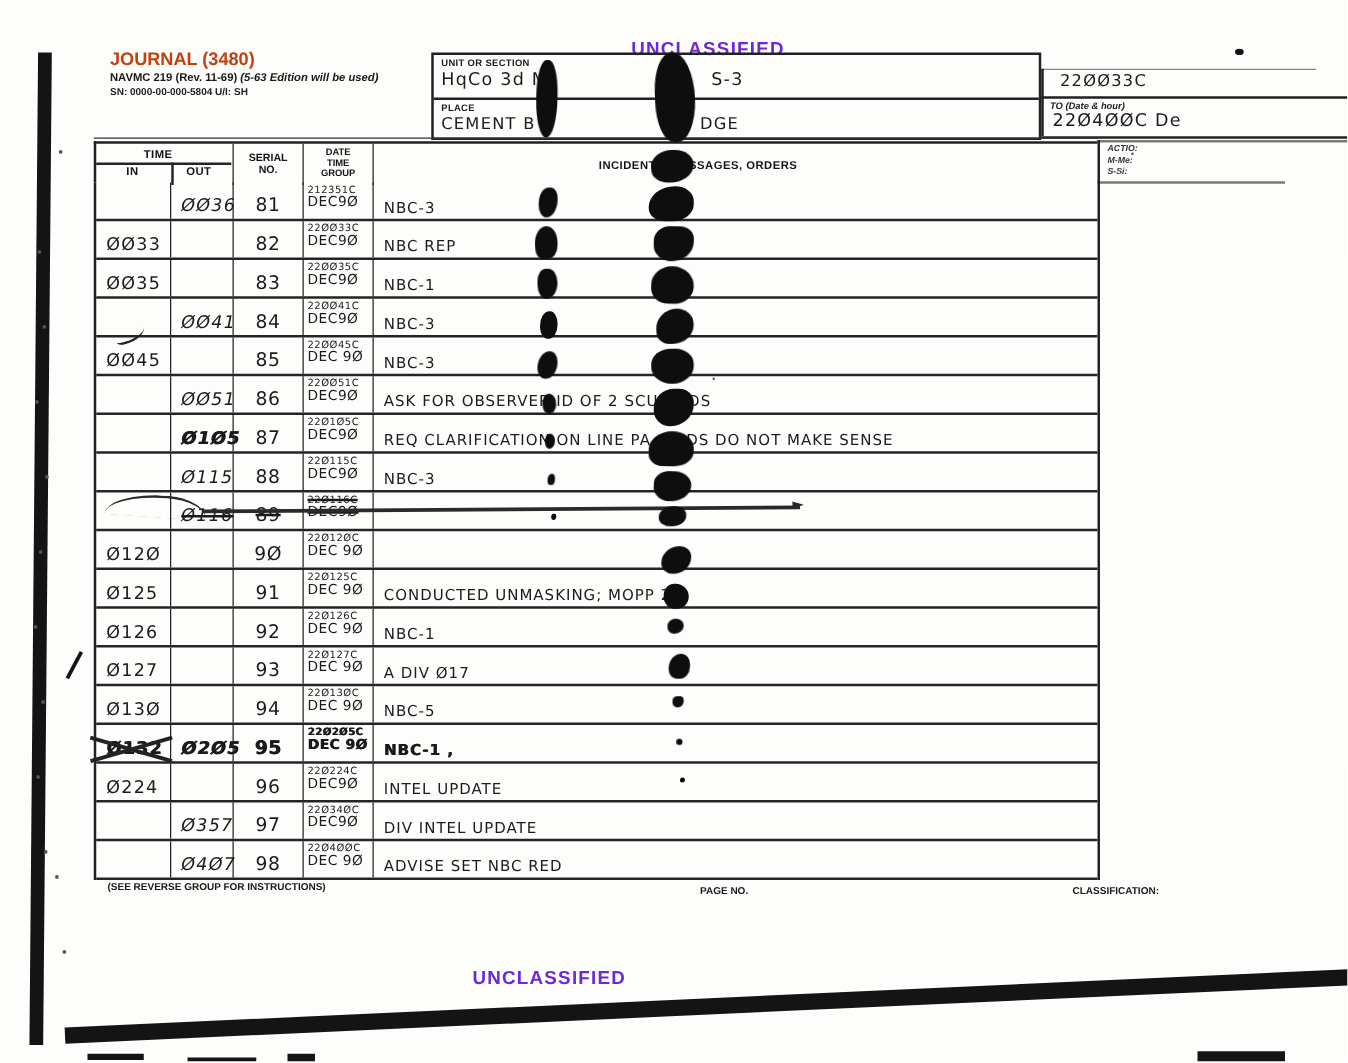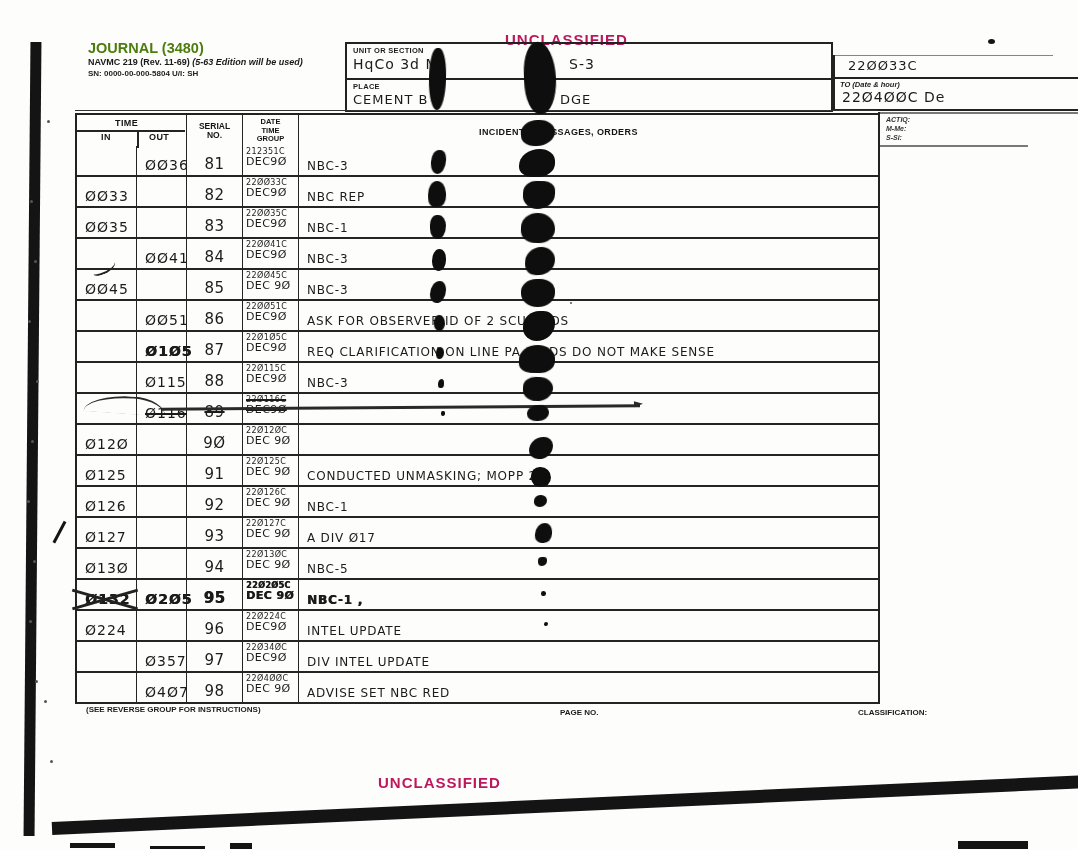--- a/index.html
+++ b/index.html
@@ -1,21 +1,21 @@
 <!DOCTYPE html>
 <html><head>
 <meta charset="utf-8">
 <style>
   html,body{margin:0;padding:0;background:#fff;}
   #canvas{position:relative;width:1078px;height:850px;background:#fdfdfb;overflow:hidden;
           font-family:"Liberation Sans",sans-serif;color:#161616;}
   .abs{position:absolute;}
   
-  .banner{font-weight:bold;font-size:15px;letter-spacing:1px;color:#be185d;}
-  .ftitle{font-weight:bold;font-size:14.5px;color:#4d7c0f;}
+  .banner{font-weight:bold;font-size:15px;letter-spacing:1px;color:#6d28d9;}
+  .ftitle{font-weight:bold;font-size:14.5px;color:#c2410c;}
   .fsub{font-weight:bold;font-size:9px;color:#191919;}
   .fsub i{}
   .fsn{font-size:8px;font-weight:bold;color:#222;text-align:center;}
   .flabel{font-size:7.5px;font-weight:bold;color:#1c1c1c;letter-spacing:.3px;}
   .flabel-i{font-size:7.5px;font-weight:bold;font-style:italic;color:#1c1c1c;}
   .fhdr{font-size:9px;font-weight:bold;color:#141414;letter-spacing:.4px;}
   .fhdr-s{font-size:7.5px;font-weight:bold;color:#141414;line-height:8.5px;text-align:center;}
   .ffoot{font-size:8px;font-weight:bold;color:#1a1a1a;}
   
   .hw{font-family:"DejaVu Sans",sans-serif;color:#1b1b1b;white-space:nowrap;}
@@ -28,21 +28,21 @@
   .ink-bold-row .hw,.ink-bold{font-weight:700;text-shadow:.6px 0 #151515;}
   .strike-row .hw{text-decoration:line-through;text-decoration-thickness:2px;}
   
   #thead{position:absolute;left:75px;top:113px;width:803px;height:33px;border-top:2px solid #222;
          border-left:2px solid #222;box-sizing:border-box;}
   #thead .hline{position:absolute;left:-2px;top:-5px;width:803px;height:1px;background:#333;}
   #tbody{position:absolute;left:75px;top:146px;width:803px;border-left:2px solid #222;box-sizing:border-box;}
   .trow{display:flex;height:31px;border-bottom:2px solid #242424;box-sizing:border-box;}
   .c{box-sizing:border-box;border-right:1.5px solid #242424;display:flex;align-items:flex-end;
      padding:0 0 2px 8px;overflow:visible;}
-  .cin{width:60px;}.cout{width:50px;}.cser{width:56px;justify-content:center;padding-left:0;}
+  .cin{width:60px;}.cout{width:50px;font-style:italic;}.cser{width:56px;justify-content:center;padding-left:0;}
   .cdtg{width:56px;flex-direction:column;align-items:flex-start;justify-content:flex-start;
         padding:1px 0 0 3px;}
   .cinc{flex:1;border-right:none;padding-left:8px;}
   
   .hcell{position:absolute;box-sizing:border-box;border-right:1.5px solid #242424;height:33px;top:0;}
   
   .blob{position:absolute;background:#0e0e0e;filter:blur(.4px);}
   .speck{position:absolute;background:#555;border-radius:50%;}
   .mark{position:absolute;background:#141414;}
   .line{position:absolute;background:#222;}

